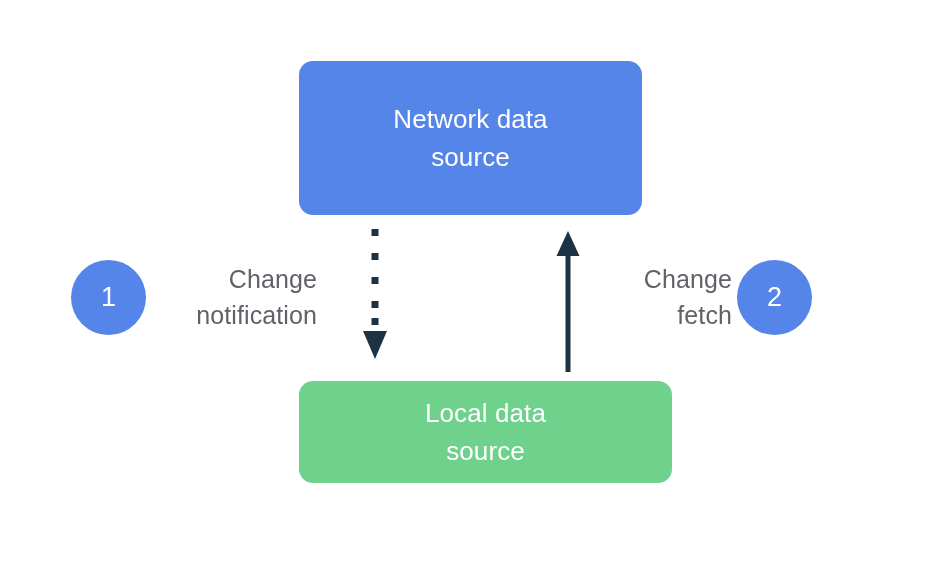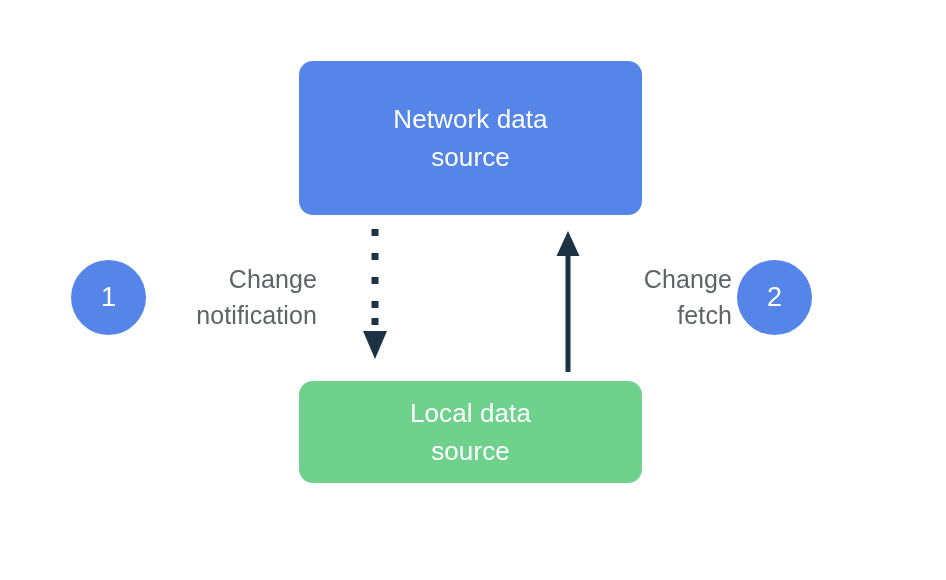--- a/index.html
+++ b/index.html
@@ -38,21 +38,21 @@
   #node-network {
     left: 299px;
     top: 61px;
     width: 343px;
     height: 154px;
     background: #5585e8;
   }
   #node-local {
     left: 299px;
     top: 381px;
-    width: 343px;
+    width: 373px;
     height: 102px;
     background: #6ed18c;
   }
 
   
   .badge {
     position: absolute;
     width: 75px;
     height: 75px;
     border-radius: 50%;

